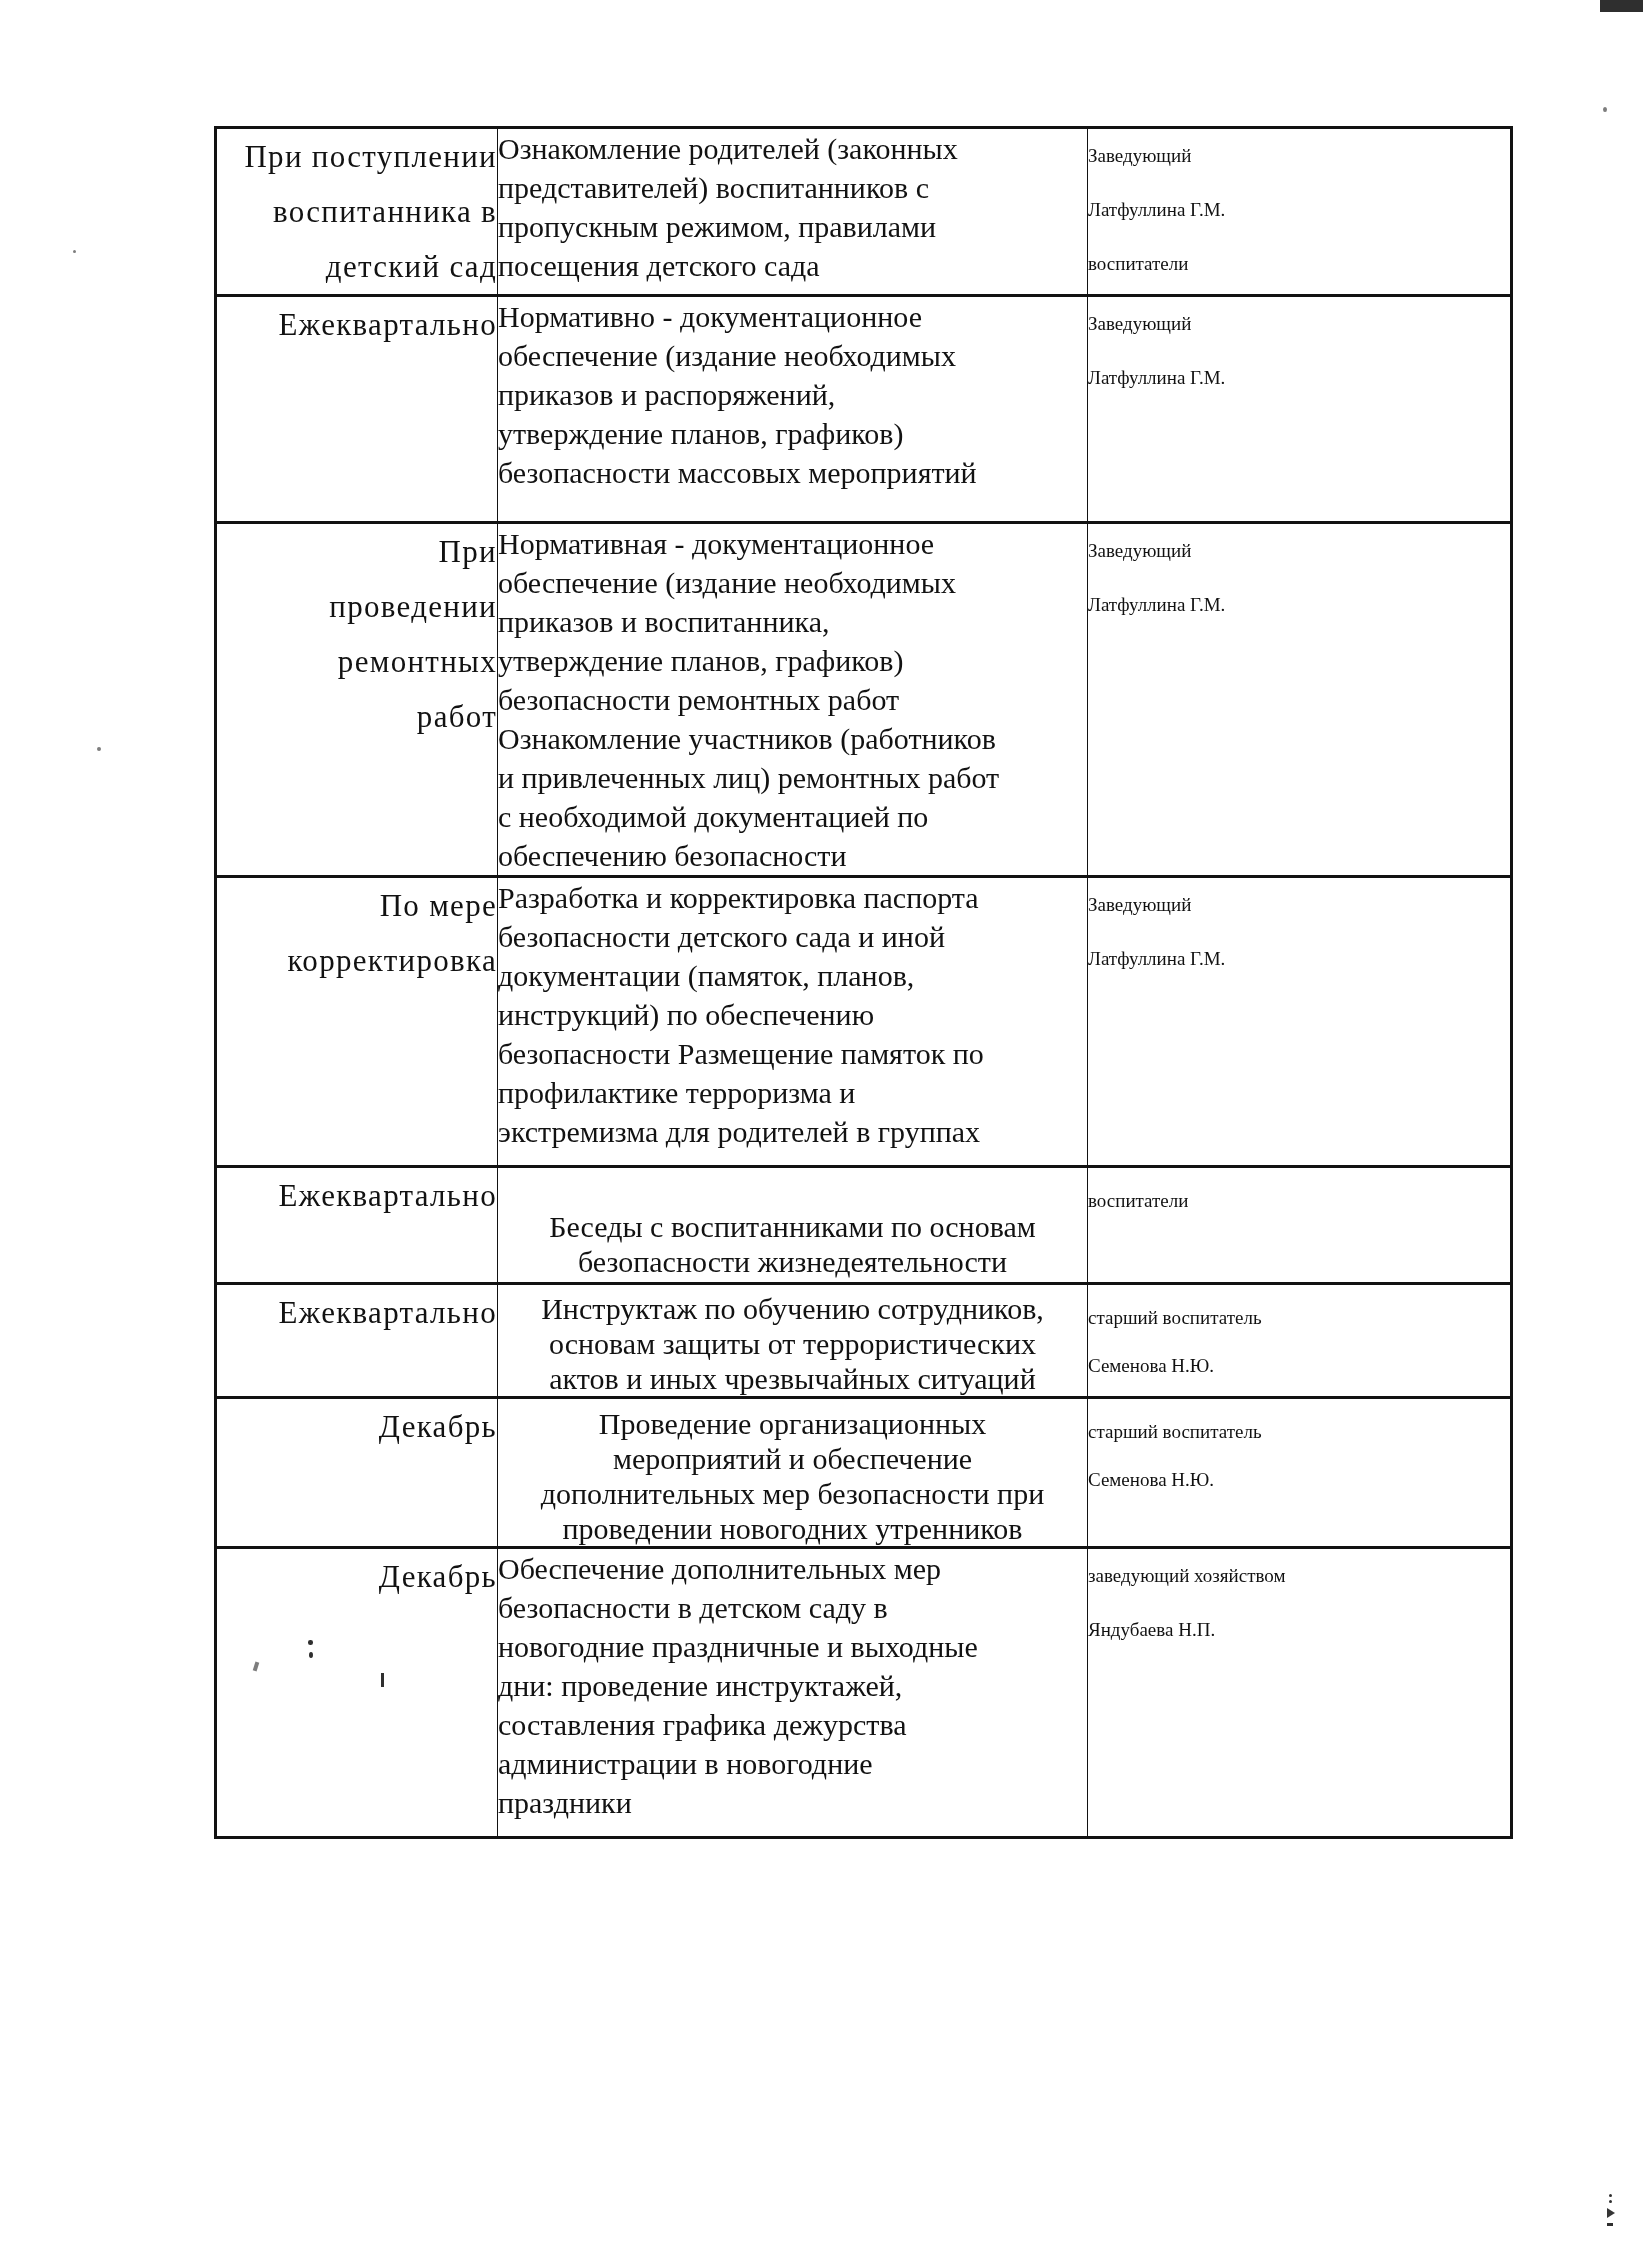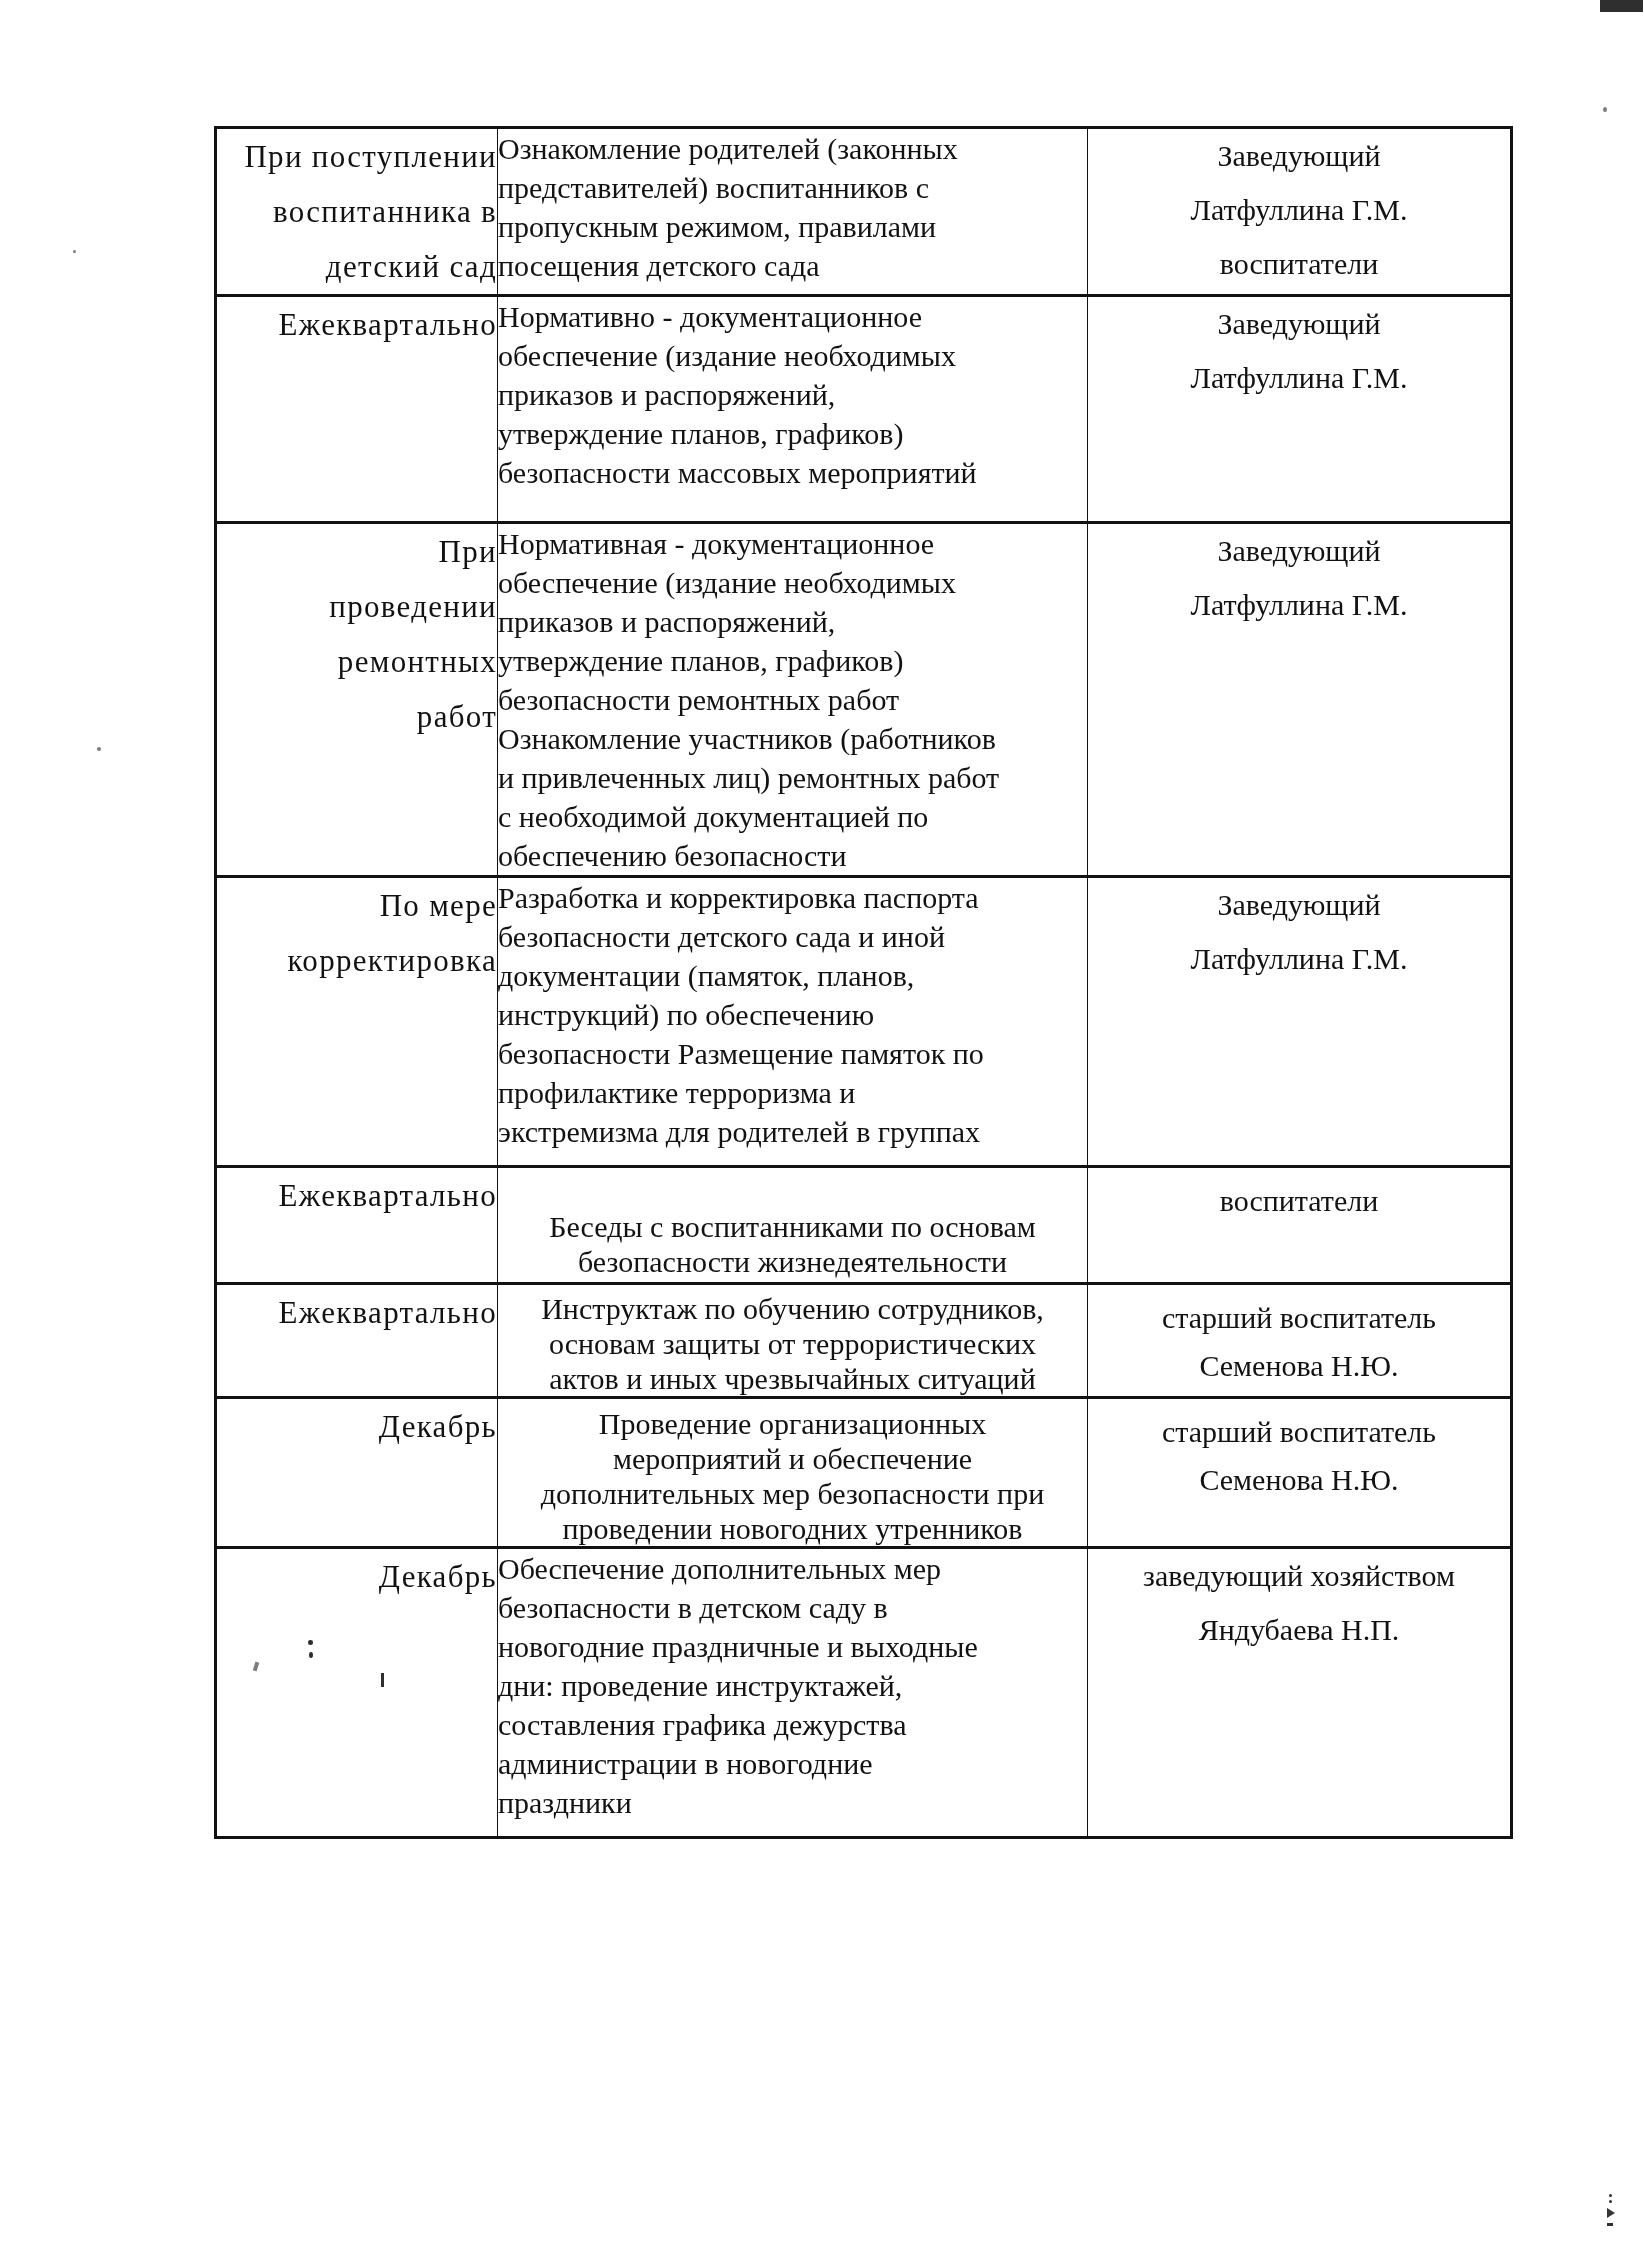--- a/index.html
+++ b/index.html
@@ -47,23 +47,23 @@
     padding-top:0;
   }
   td.c2{
     font-size:30px;
     line-height:39px;
     text-align:left;
     padding:10.3px 7.7px 0 15.5px;
     margin-top:24px;
   }
   td.c3{
-    font-size:30px;
+    font-size:19px;
     line-height:54px;
-    text-align:center;
+    text-align:left;
     padding:10.3px 5.2px 0 19.3px;
   }
   tr.tight td.c2{line-height:35px;padding-top:6.4px;text-align:center;}
   tr.tight td.c3{line-height:48px;padding-top:9px;}
   
   .art{position:absolute;background:var(--ink);opacity:.88;}
   .art.soft{opacity:.55;}
   .dot{border-radius:50%;}
   .tri{
     background:transparent;
@@ -108,21 +108,21 @@
         <td class="c3">Заведующий
 Латфуллина Г.М.</td>
       </tr>
       <tr style="height:299px">
         <td class="c1">При
 проведении
 ремонтных
 работ</td>
         <td class="c2">Нормативная - документационное
 обеспечение (издание необходимых
-приказов и распоряжений,
+приказов и воспитанника,
 утверждение планов, графиков)
 безопасности ремонтных работ
 Ознакомление участников (работников
 и привлеченных лиц) ремонтных работ
 с необходимой документацией по
 обеспечению безопасности</td>
         <td class="c3">Заведующий
 Латфуллина Г.М.</td>
       </tr>
       <tr style="height:290px">

